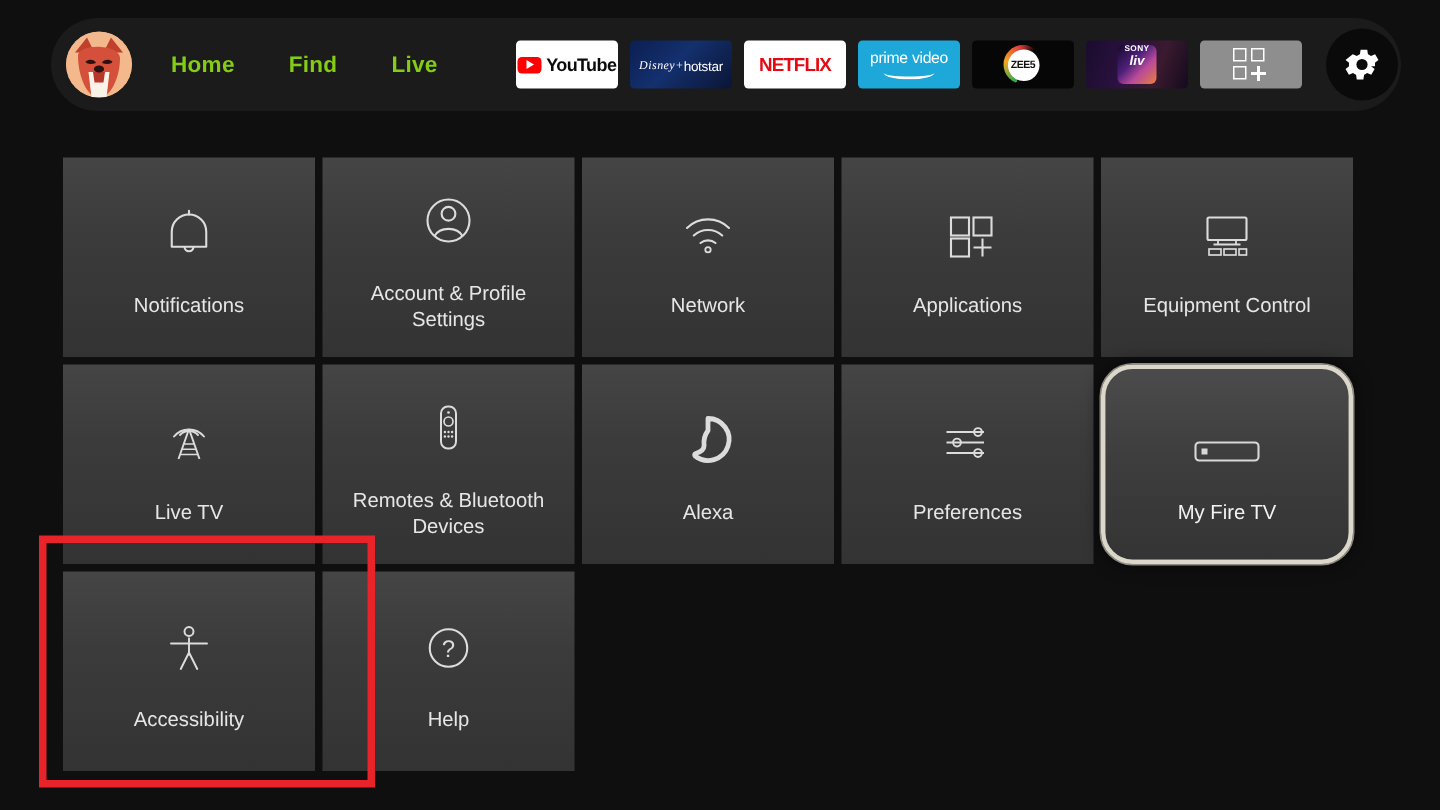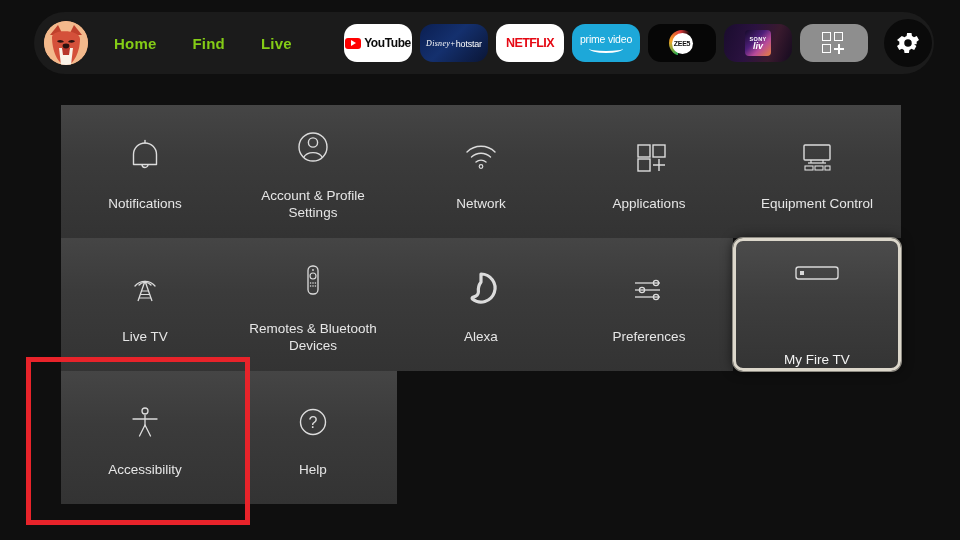--- a/index.html
+++ b/index.html
@@ -23,21 +23,21 @@
     box-shadow:0 0 0 2px #1b1b1b;
   }
   .avatar .face{position:absolute;left:0;top:0;width:100%;height:100%;}
   .nav{display:flex;align-items:center;margin-left:26px;}
   .nav-item{
     font-size:15px;font-weight:bold;color:#84cc16;
     margin-right:36px;letter-spacing:.2px;white-space:nowrap;
   }
   .apps{display:flex;align-items:center;margin-left:auto;margin-right:8px;}
   .app-tile{
-    width:68px;height:38px;border-radius:13px;margin-right:8px;
+    width:68px;height:32px;border-radius:3px;margin-right:8px;
     display:flex;align-items:center;justify-content:center;
     overflow:hidden;position:relative;flex:0 0 auto;
   }
   .app-youtube{background:#ffffff;}
   .yt-wrap{display:flex;align-items:center;}
   .yt-play{
     width:16px;height:11px;background:#ff0000;border-radius:3px;
     display:flex;align-items:center;justify-content:center;margin-right:3px;
   }
   .yt-play:after{content:"";width:0;height:0;border-left:5px solid #fff;
@@ -55,59 +55,58 @@
   .app-zee5{background:#060606;}
   .zee-ring{width:26px;height:26px;border-radius:50%;position:relative;
     background:conic-gradient(from 200deg,#22a94f 0deg,#f5a623 80deg,#e23b3b 150deg,transparent 200deg,transparent 360deg);
     display:flex;align-items:center;justify-content:center;}
   .zee-circle{width:21px;height:21px;border-radius:50%;background:#fff;
     display:flex;align-items:center;justify-content:center;}
   .zee-text{font-size:7px;font-weight:bold;color:#111;letter-spacing:-.3px;}
   .app-sonyliv{background:linear-gradient(110deg,#1a0c2e 0%,#2b1240 40%,#3a1a2e 70%,#140a1f 100%);}
   .sl-logo{width:26px;height:26px;border-radius:4px;
     background:linear-gradient(135deg,#140a28 0%,#4e1f7a 40%,#b84a9a 65%,#e8803c 100%);
-    display:flex;flex-direction:column;align-items:center;justify-content:center;}
+    display:flex;flex-direction:column;align-items:center;}
   .sl-sony{font-size:5.5px;font-weight:bold;color:#fff;letter-spacing:.3px;}
   .sl-liv{font-size:9px;font-weight:bold;color:#fff;line-height:9px;font-style:italic;}
   .app-grid{background:#8e8e8e;}
   .grid-ico{width:24px;height:22px;position:relative;}
   .grid-ico i{position:absolute;width:9px;height:9px;border:1.5px solid #fff;box-sizing:border-box;}
   .grid-ico i.a{left:0;top:0;}
   .grid-ico i.b{left:12px;top:0;}
   .grid-ico i.c{left:0;top:12px;}
   .grid-plus{position:absolute;left:12px;top:12px;width:10px;height:10px;}
   .grid-plus:before,.grid-plus:after{content:"";position:absolute;background:#fff;}
   .grid-plus:before{left:4px;top:0;width:1.6px;height:10px;}
   .grid-plus:after{left:0;top:4.2px;width:10px;height:1.6px;}
   .gear-btn{
     width:48px;height:48px;border-radius:50%;background:#0a0a0a;
     display:flex;align-items:center;justify-content:center;flex:0 0 auto;margin-right:2px;
   }
   
   .grid{
-    position:absolute;left:61px;top:105px;width:856px;
+    position:absolute;left:42px;top:105px;width:856px;
     display:grid;grid-template-columns:repeat(5,168px);
-    grid-auto-rows:133px;
+    grid-auto-rows:133px;gap:5px;
   }
   .tile{
     background:linear-gradient(180deg,#454545 0%,#3b3b3b 40%,#333333 100%);
     display:flex;flex-direction:column;align-items:center;justify-content:center;
     position:relative;box-sizing:border-box;
   }
   .tile .ico{height:46px;display:flex;align-items:flex-end;justify-content:center;margin-bottom:18px;}
   .tile .lbl{
     font-size:13.5px;color:#e6e6e6;text-align:center;line-height:17px;
     max-width:150px;font-weight:normal;
   }
   .tile.focused{
     background:linear-gradient(180deg,#4b4b4b 0%,#3e3e3e 45%,#343434 100%);
-    border-radius:10px;
+    border-radius:21px;
     border:3px solid #dcd7cb;
     box-shadow:0 0 0 1px #8d8a82, 0 0 12px rgba(0,0,0,.7);
-    justify-content:space-between;
   }
   .tile.focused .lbl{color:#f2f2f2;}
   
   .redbox{
     position:absolute;left:26px;top:357px;width:224px;height:168px;
     border:5px solid #e8232a;box-sizing:border-box;pointer-events:none;z-index:5;
   }
 </style>
 </head>
 <body>

